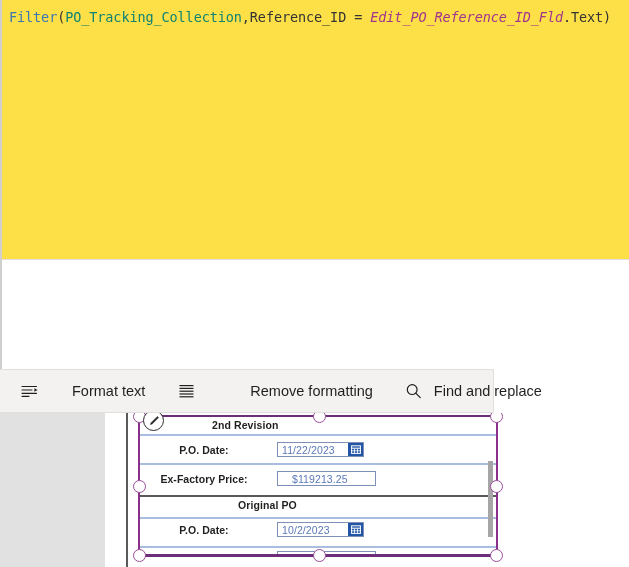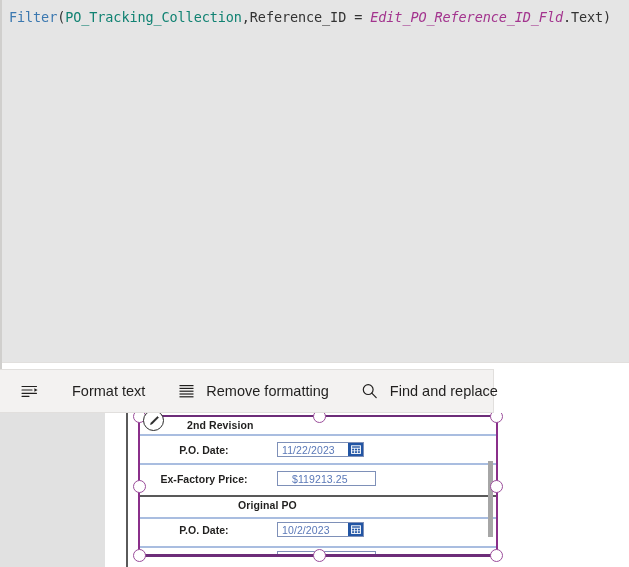--- a/index.html
+++ b/index.html
@@ -14,22 +14,22 @@
     overflow: hidden;
     font-family: "Liberation Sans", sans-serif;
     -webkit-font-smoothing: antialiased;
   }
 
   
   #formula-panel {
     position: absolute;
     left: 0; top: 0;
     width: 629px;
-    height: 363px;
-    background: #e5e5e5;
+    height: 260px;
+    background: #fde047;
     border-bottom: 1px solid #e1dfdd;
     box-sizing: border-box;
   }
   #formula-accent {
     position: absolute;
     left: 0; top: 0;
     width: 2px;
     height: 369px;
     background: #d0cfcd;
   }
@@ -80,21 +80,21 @@
     height: 22px;
     flex: none;
   }
   .tb-item .tb-label {
     font-size: 14.5px;
     color: #201f1e;
     margin-left: 9px;
     white-space: nowrap;
   }
   #tb-format-text      { margin-left: 18px; gap: 23px; }
-  #tb-remove-formatting{ margin-left: 30px; }
+  #tb-remove-formatting{ margin-left: 30px; gap: 44px; }
   #tb-find-replace     { margin-left: 30px; }
 
   
   #canvas-area {
     position: absolute;
     left: 0;
     top: 413px;
     width: 629px;
     height: 154px;
     background: #ffffff;
@@ -179,21 +179,21 @@
     display: flex;
     align-items: center;
   }
   .gal-header .gal-title {
     font-size: 10.5px;
     font-weight: bold;
     color: #201f1e;
     margin-left: 54px;
     letter-spacing: 0.1px;
   }
-  #rev-header .gal-title { margin-left: 47px; }
+  #rev-header .gal-title { margin-left: 72px; }
   .gal-sep-dark {
     position: absolute;
     left: 0; right: 0;
     height: 2px;
     background: #595959;
   }
   .gal-sep-light {
     position: absolute;
     left: 0; right: 0;
     height: 2px;

